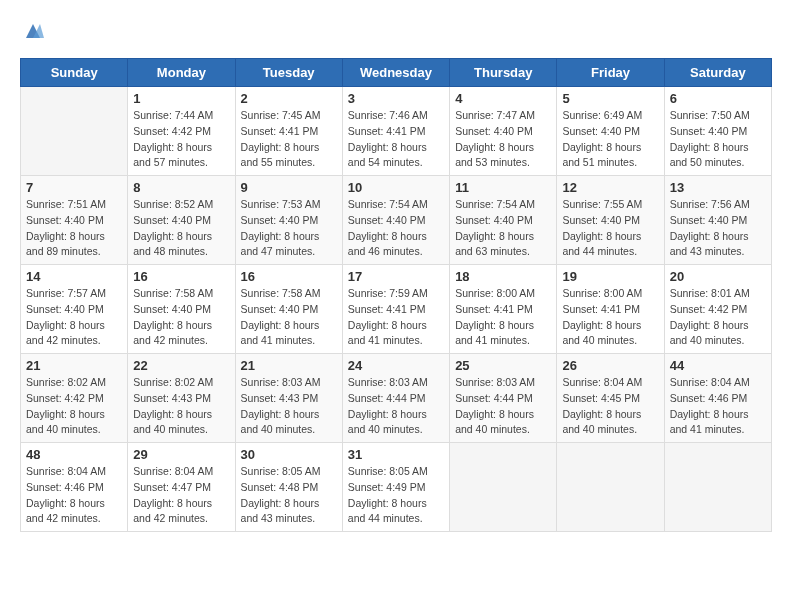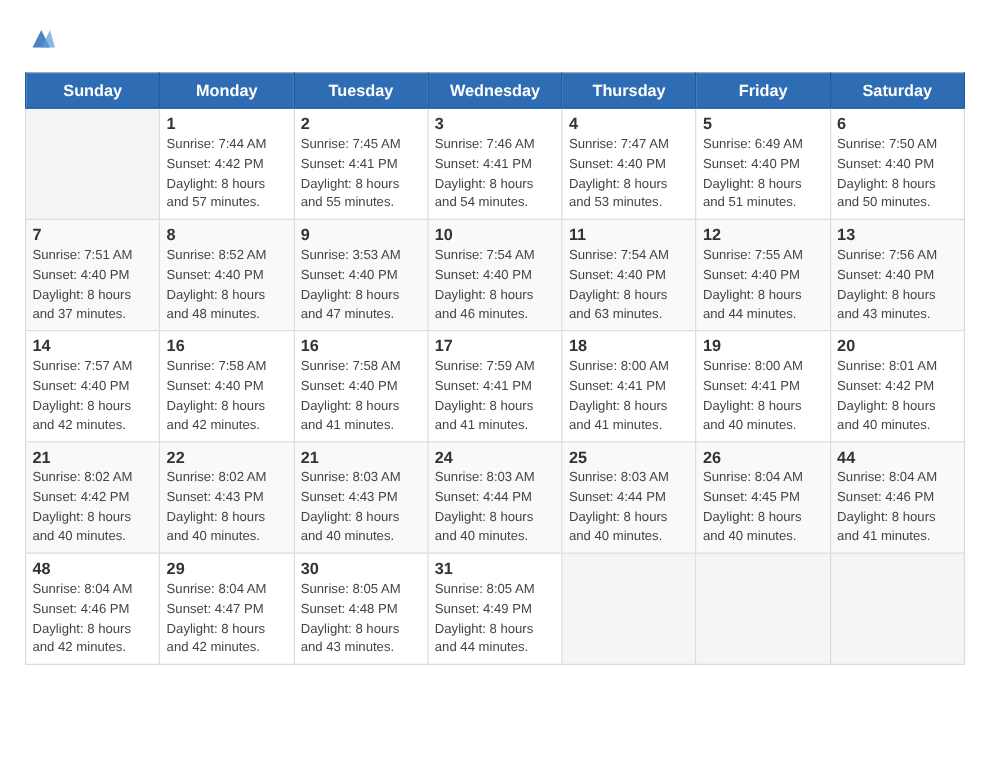--- a/index.html
+++ b/index.html
@@ -174,35 +174,35 @@
           <span>Daylight: 8 hours and 50 minutes.</span>
         </div>
       </td>
       </tr>
       <tr>
         <td>
         <span class="day-num">7</span>
         <div class="day-info">
           <span>Sunrise: 7:51 AM</span><br>
           <span>Sunset: 4:40 PM</span><br>
-          <span>Daylight: 8 hours and 37 minutes.</span>
+          <span>Daylight: 8 hours and 89 minutes.</span>
         </div>
       </td>
         <td>
         <span class="day-num">8</span>
         <div class="day-info">
           <span>Sunrise: 8:52 AM</span><br>
           <span>Sunset: 4:40 PM</span><br>
           <span>Daylight: 8 hours and 48 minutes.</span>
         </div>
       </td>
         <td>
         <span class="day-num">9</span>
         <div class="day-info">
-          <span>Sunrise: 3:53 AM</span><br>
+          <span>Sunrise: 7:53 AM</span><br>
           <span>Sunset: 4:40 PM</span><br>
           <span>Daylight: 8 hours and 47 minutes.</span>
         </div>
       </td>
         <td>
         <span class="day-num">10</span>
         <div class="day-info">
           <span>Sunrise: 7:54 AM</span><br>
           <span>Sunset: 4:40 PM</span><br>
           <span>Daylight: 8 hours and 46 minutes.</span>

